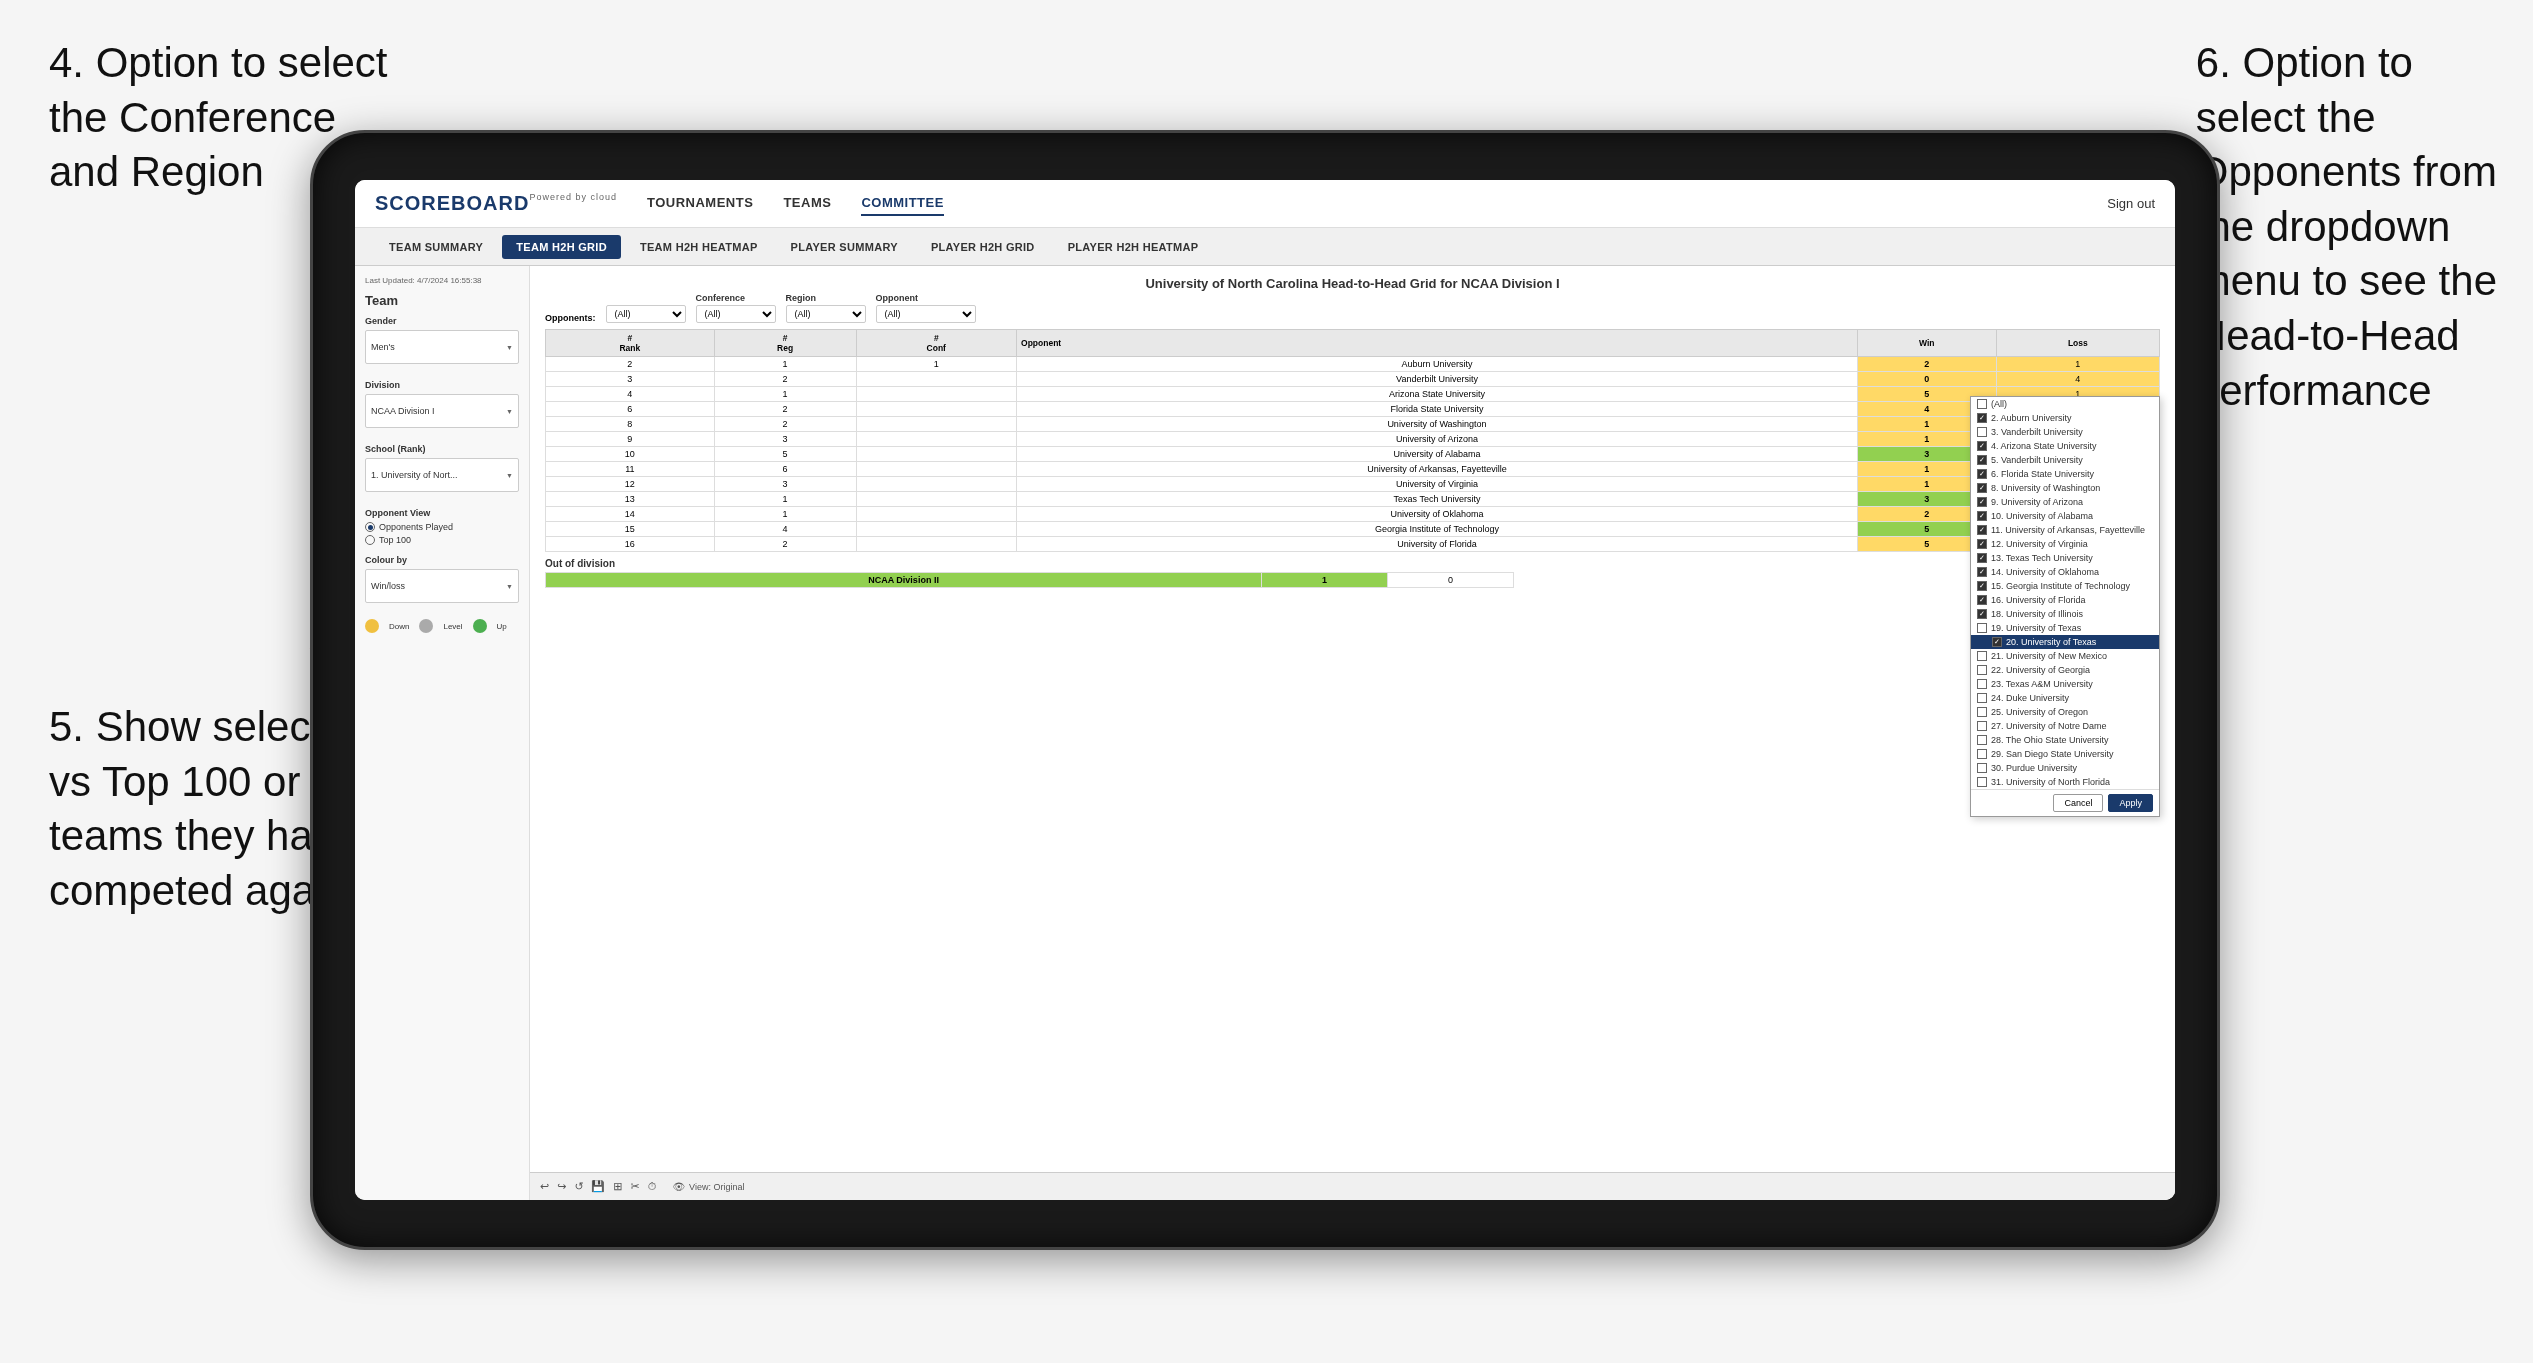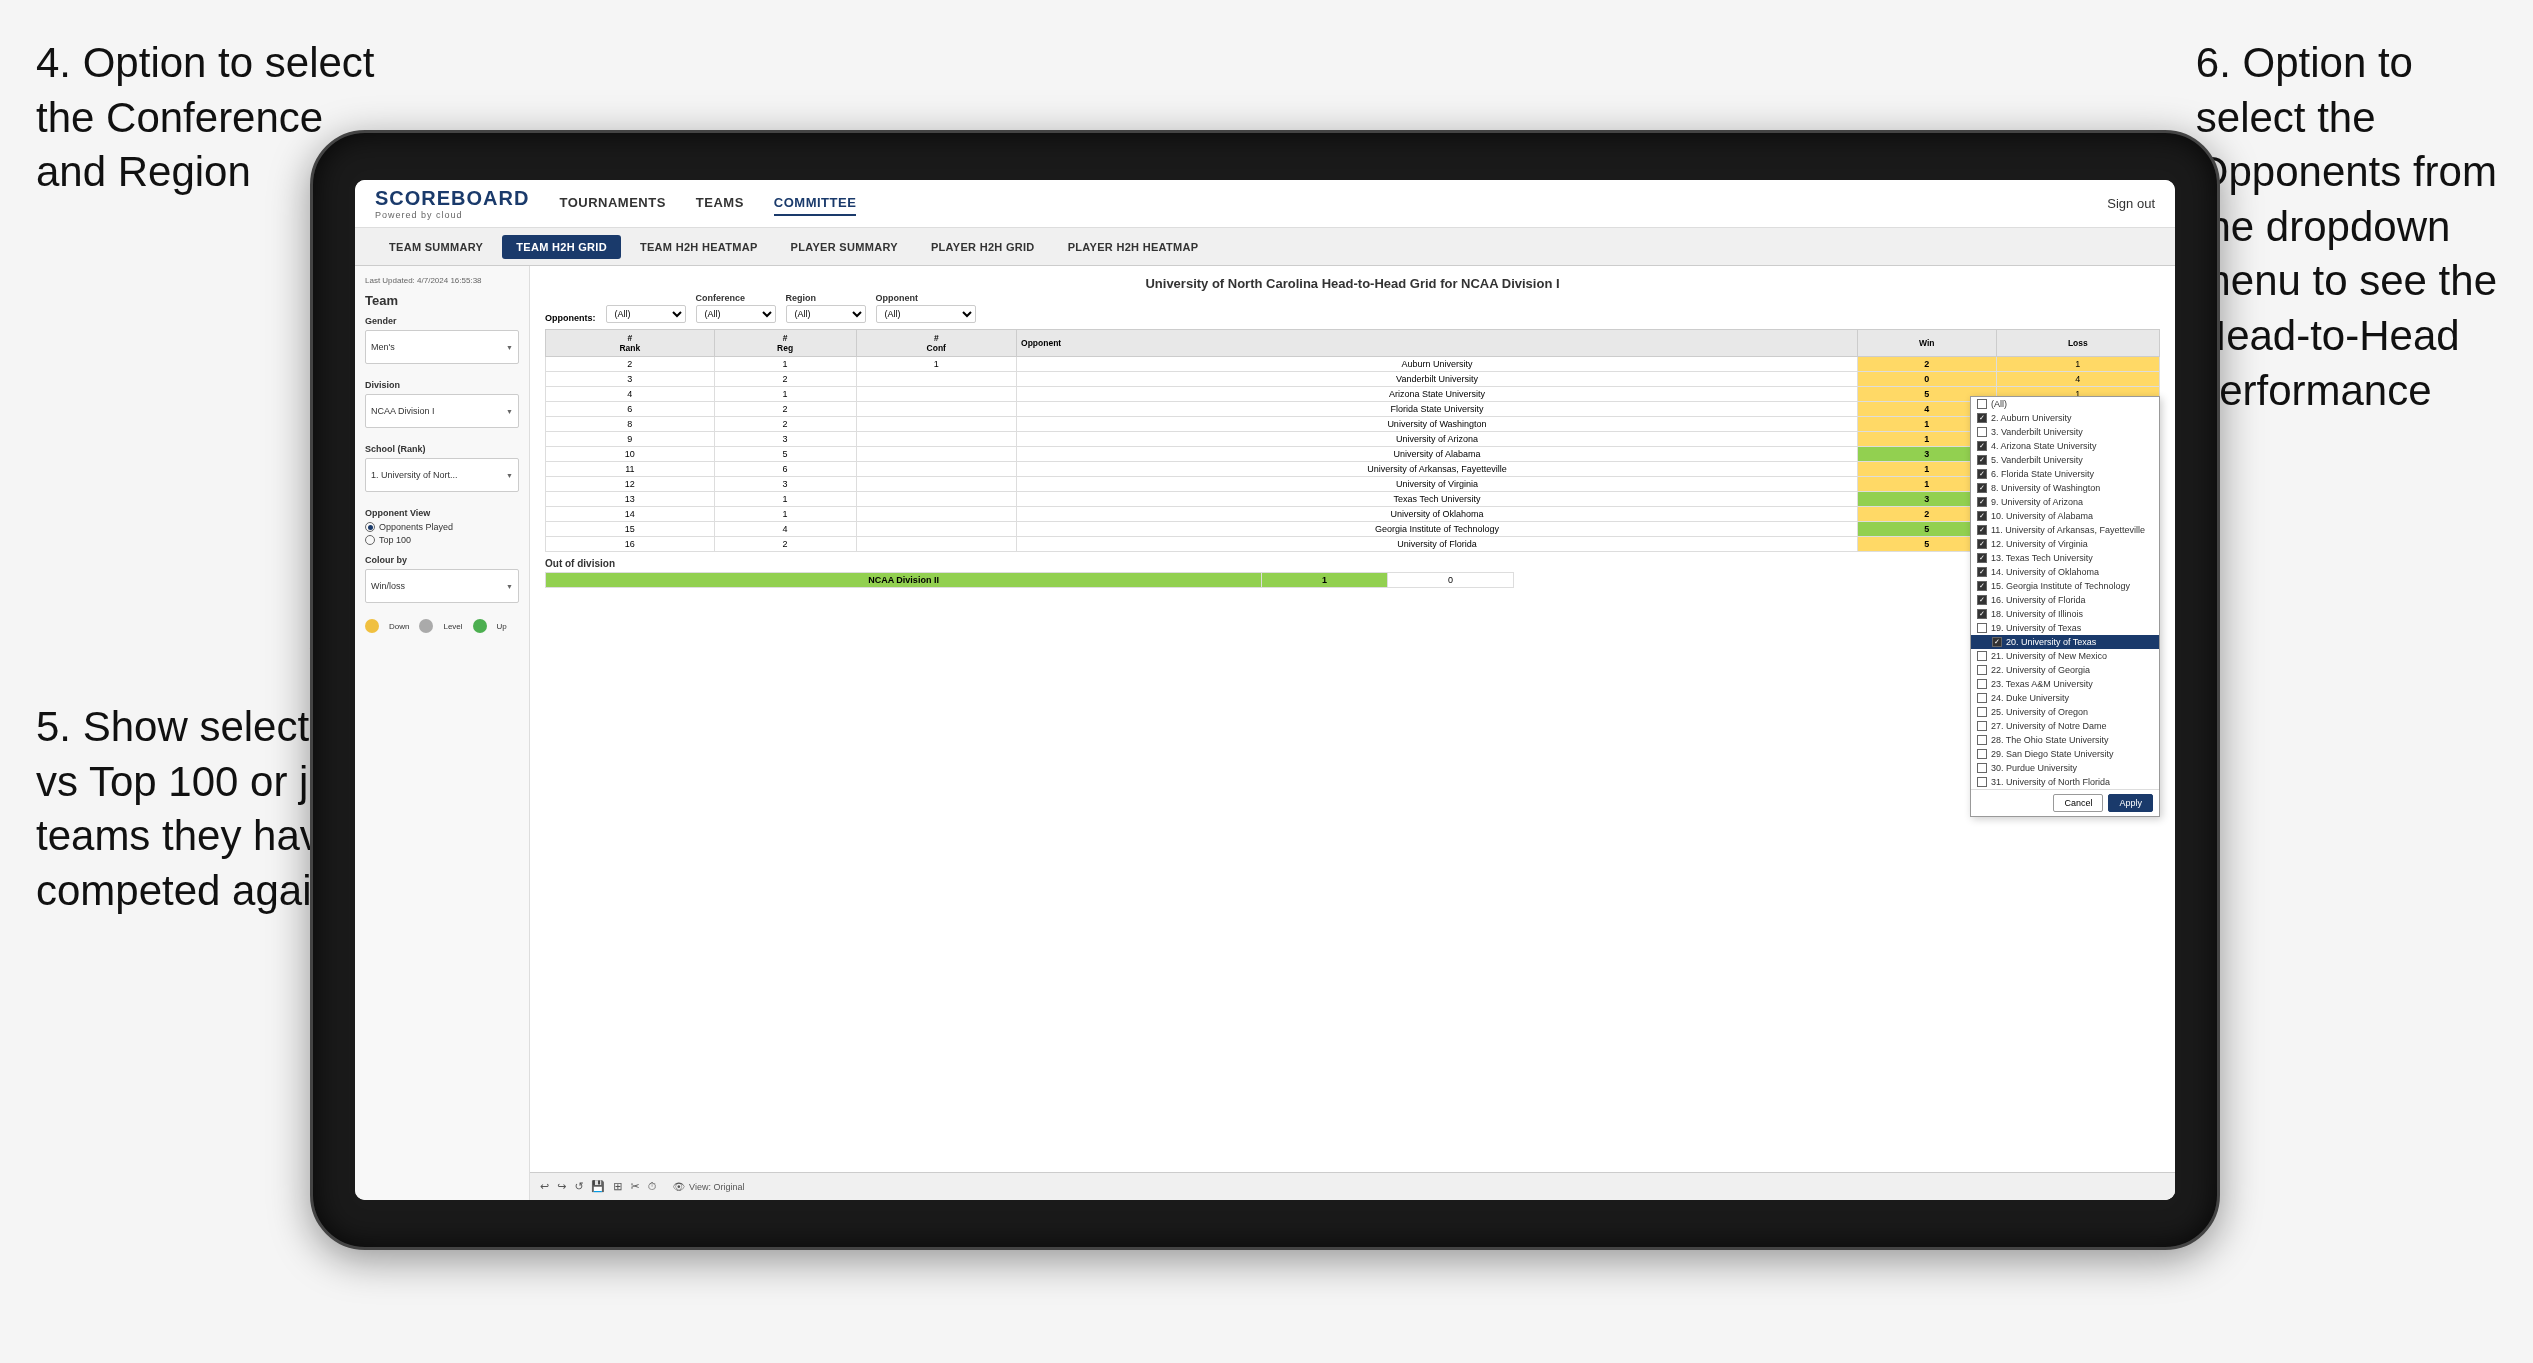--- a/index.html
+++ b/index.html
@@ -12,20 +12,21 @@
       position: relative;
     }
 
     
     .annotation {
       position: absolute;
       font-size: 42px;
       font-weight: 400;
       color: #111;
       line-height: 1.3;
+      margin-left: 13px;
     }
 
     
     .arrows-overlay {
       position: absolute;
       top: 0; left: 0;
       width: 2533px;
       height: 1363px;
       pointer-events: none;
     }
@@ -65,21 +66,20 @@
       height: 48px;
     }
 
     .logo {
       font-size: 18px;
       font-weight: 900;
       color: #1a3a6b;
       letter-spacing: 1px;
       margin-right: 30px;
       display: flex;
-      flex-direction: column;
     }
     .logo-main { font-size: 20px; color: #1a3a6b; font-weight: 900; }
     .logo-sub { font-size: 9px; color: #666; font-weight: 400; }
 
     .nav-links {
       display: flex;
       gap: 30px;
       flex: 1;
     }
 

